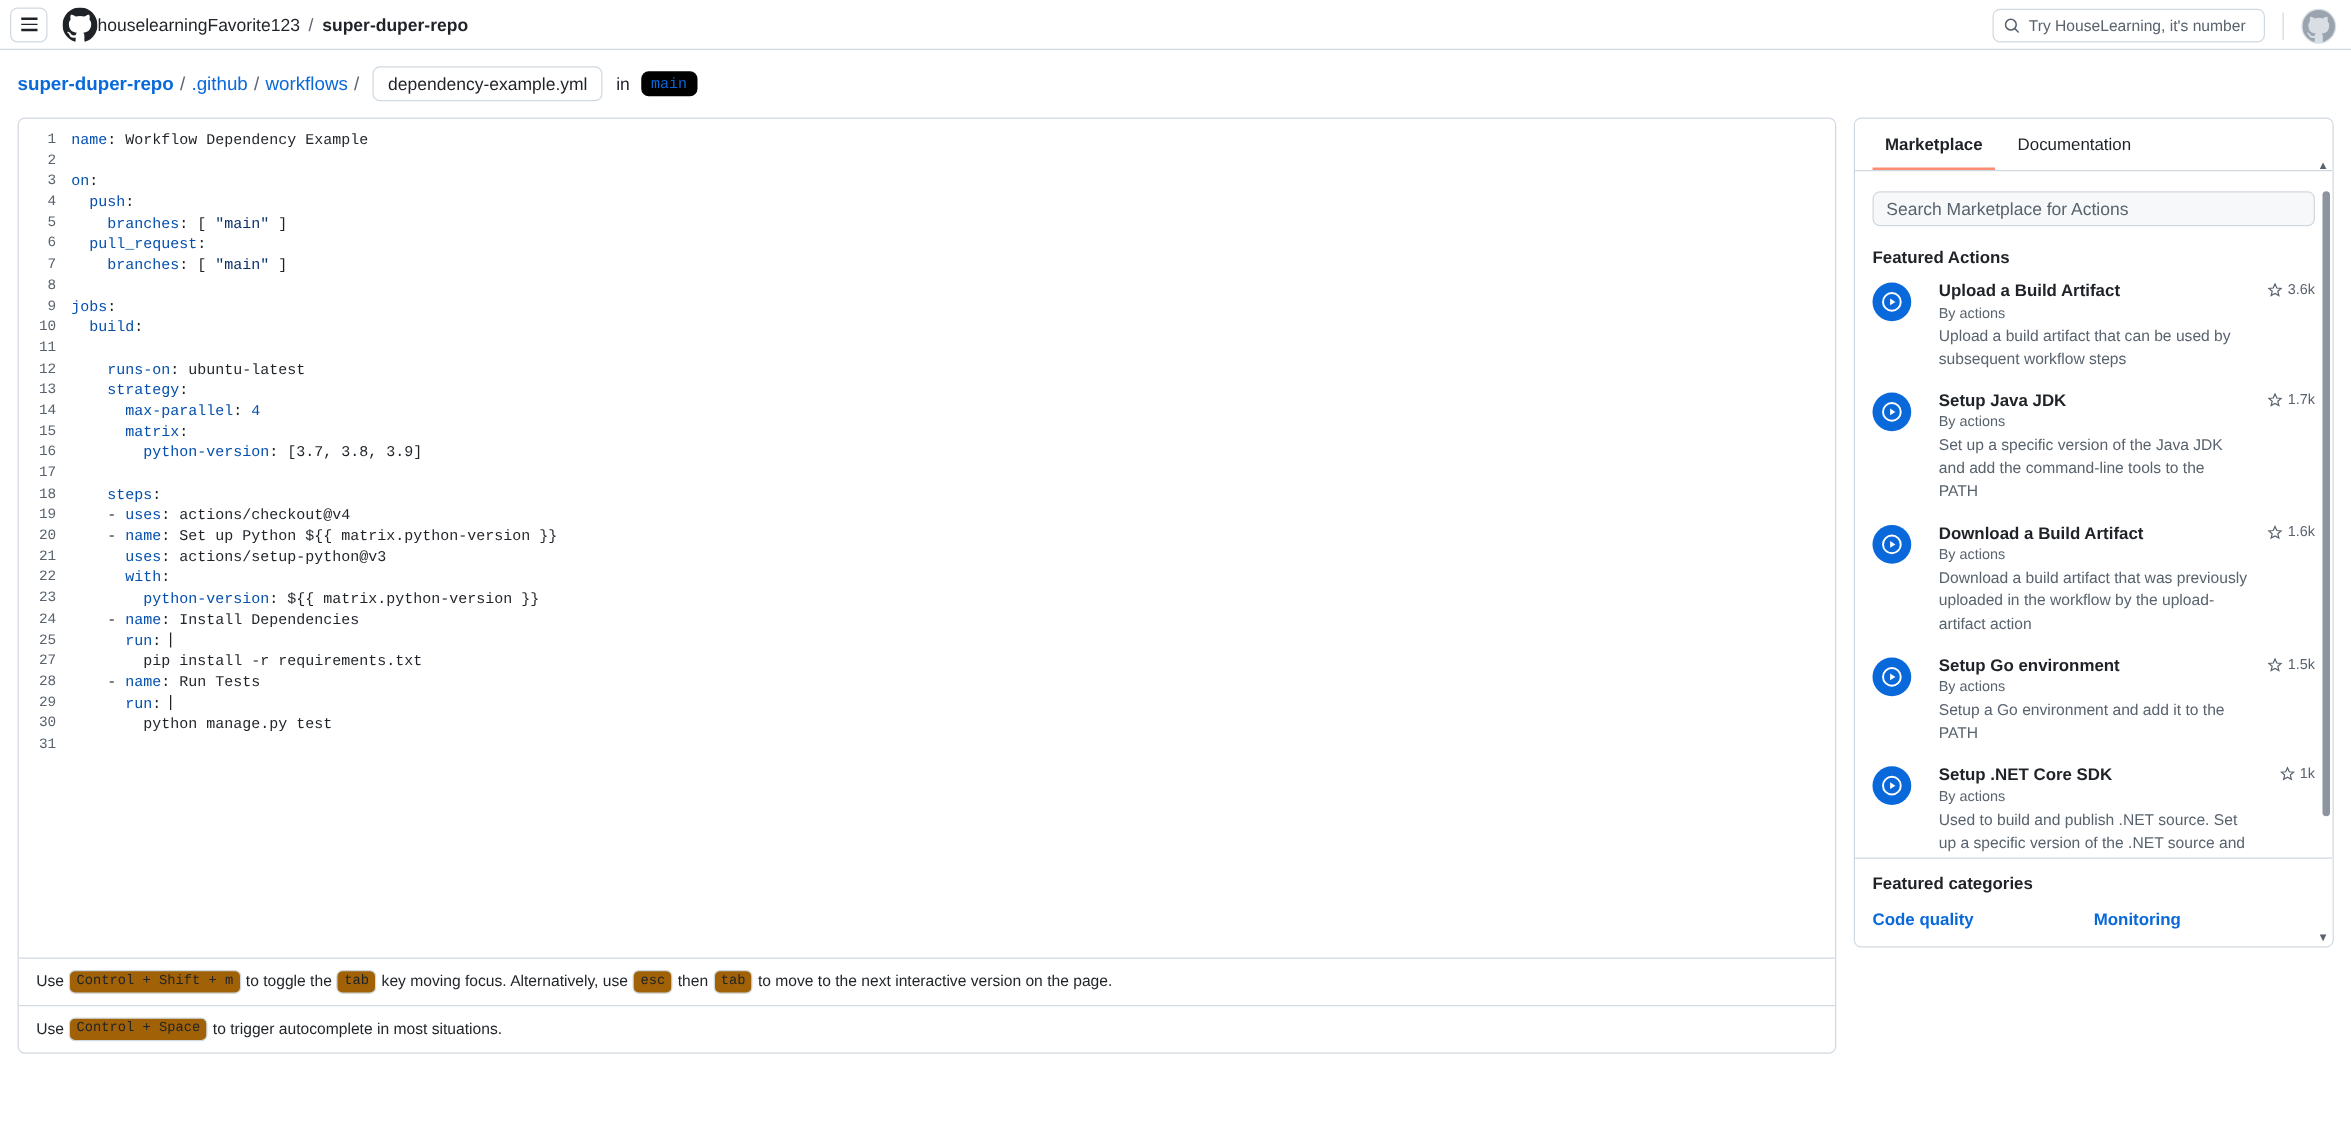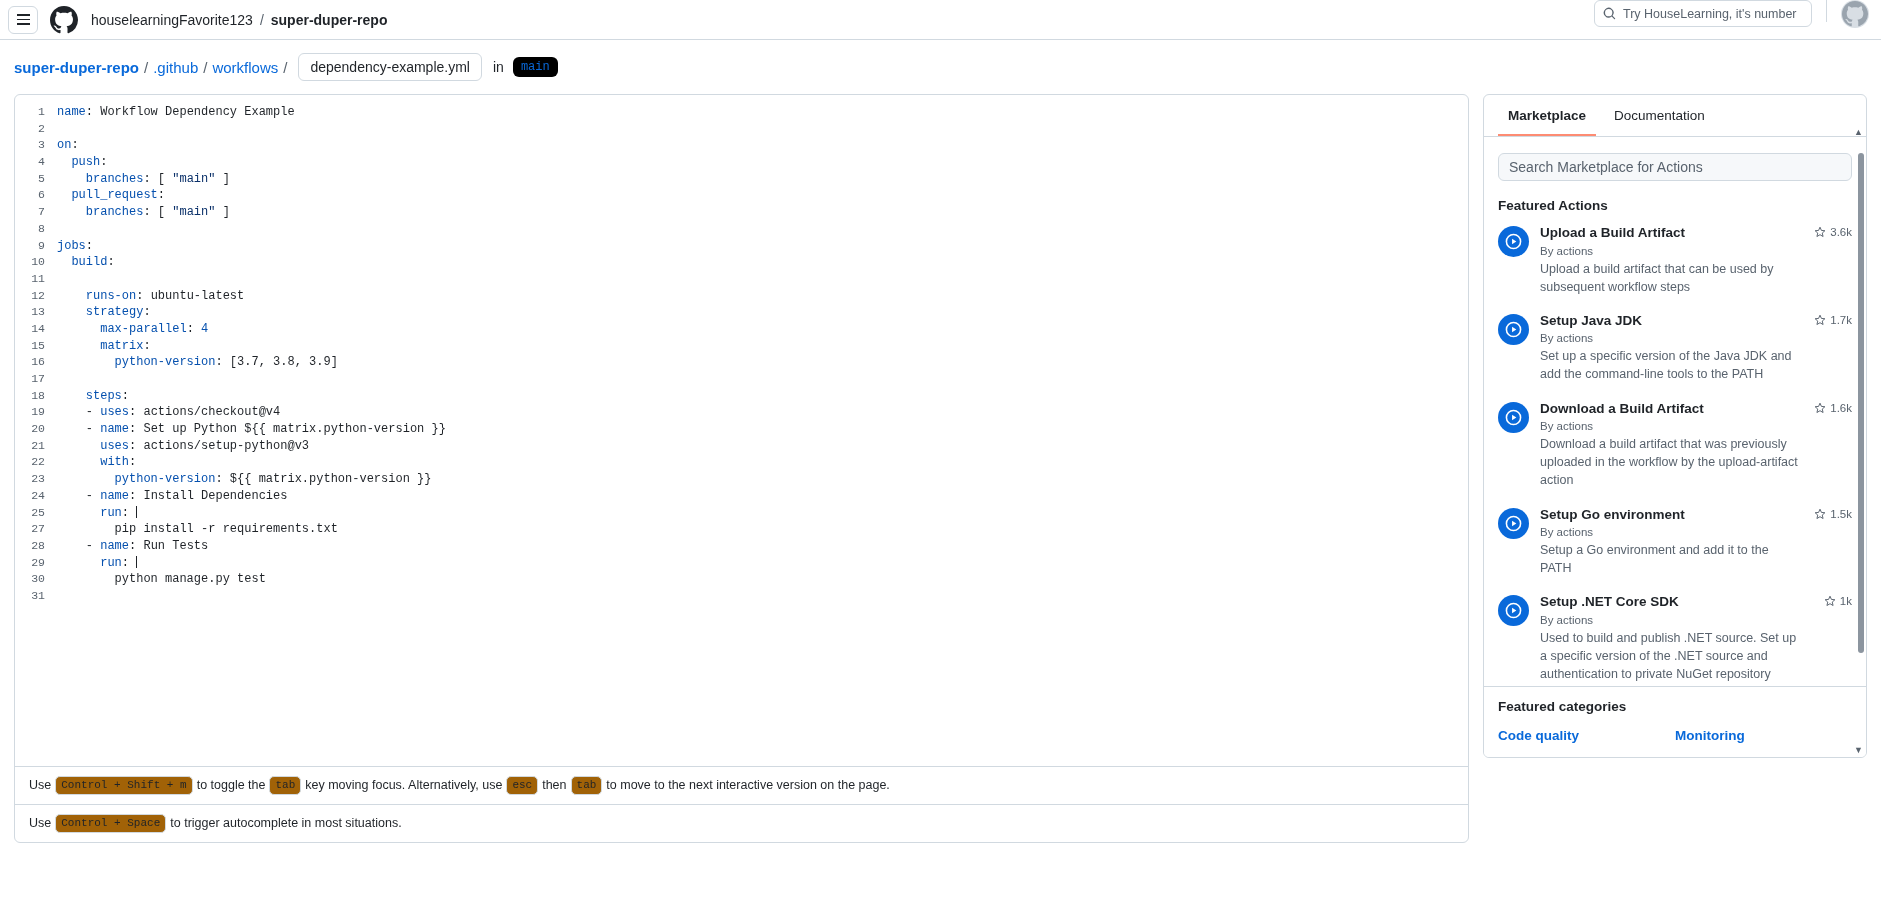--- a/index.html
+++ b/index.html
@@ -26,28 +26,28 @@
     border: 1px solid #d1d9e0;
     border-radius: 6px;
     display: flex; flex-direction: column;
     align-items: center; justify-content: center;
     gap: 3px;
     cursor: pointer;
     background: #fff;
   }
   .hamburger span { display:block; width: 13px; height: 1.5px; background: #1f2328; }
   .gh-mark { margin-left: 12px; display: flex; align-items: center; cursor: pointer; }
-  .breadcrumb-top { margin-left: 13px; font-size: 14px; display: flex; align-items: center; gap: 7px; white-space: nowrap; }
+  .breadcrumb-top { font-size: 14px; display: flex; align-items: center; gap: 7px; white-space: nowrap; }
   .breadcrumb-top .owner { color: #1f2328; text-decoration: none; cursor: pointer; }
   .breadcrumb-top .sep { color: #59636e; }
   .breadcrumb-top .repo { color: #1f2328; font-weight: bold; text-decoration: none; cursor: pointer; }
 
   .header-right {
     position: absolute; right: 12px; top: 0; height: 41px;
-    display: flex; gap: 0; padding-left: 43px;
+    display: flex; align-items: center; gap: 0; padding-left: 43px;
   }
   .search-box {
     width: 218px; height: 27px;
     border: 1px solid #d1d9e0;
     border-radius: 6px;
     display: flex; align-items: center;
     padding: 0 8px; gap: 7px;
     background: #ffffff;
     cursor: text;
   }
@@ -211,21 +211,21 @@
     font-size: 14px; color: #59636e;
     cursor: text;
   }
   .section-title {
     font-size: 13.5px; font-weight: bold;
     color: #1f2328;
     margin: 17px 0 11px;
   }
   .action-card {
     display: flex;
-    gap: 11px;
+    gap: 22px;
     margin-bottom: 16px;
     cursor: pointer;
     position: relative;
   }
   .action-icon {
     width: 31px; height: 31px;
     border-radius: 50%;
     flex-shrink: 0;
     margin-top: 2px;
     display: flex; align-items: center; justify-content: center;

